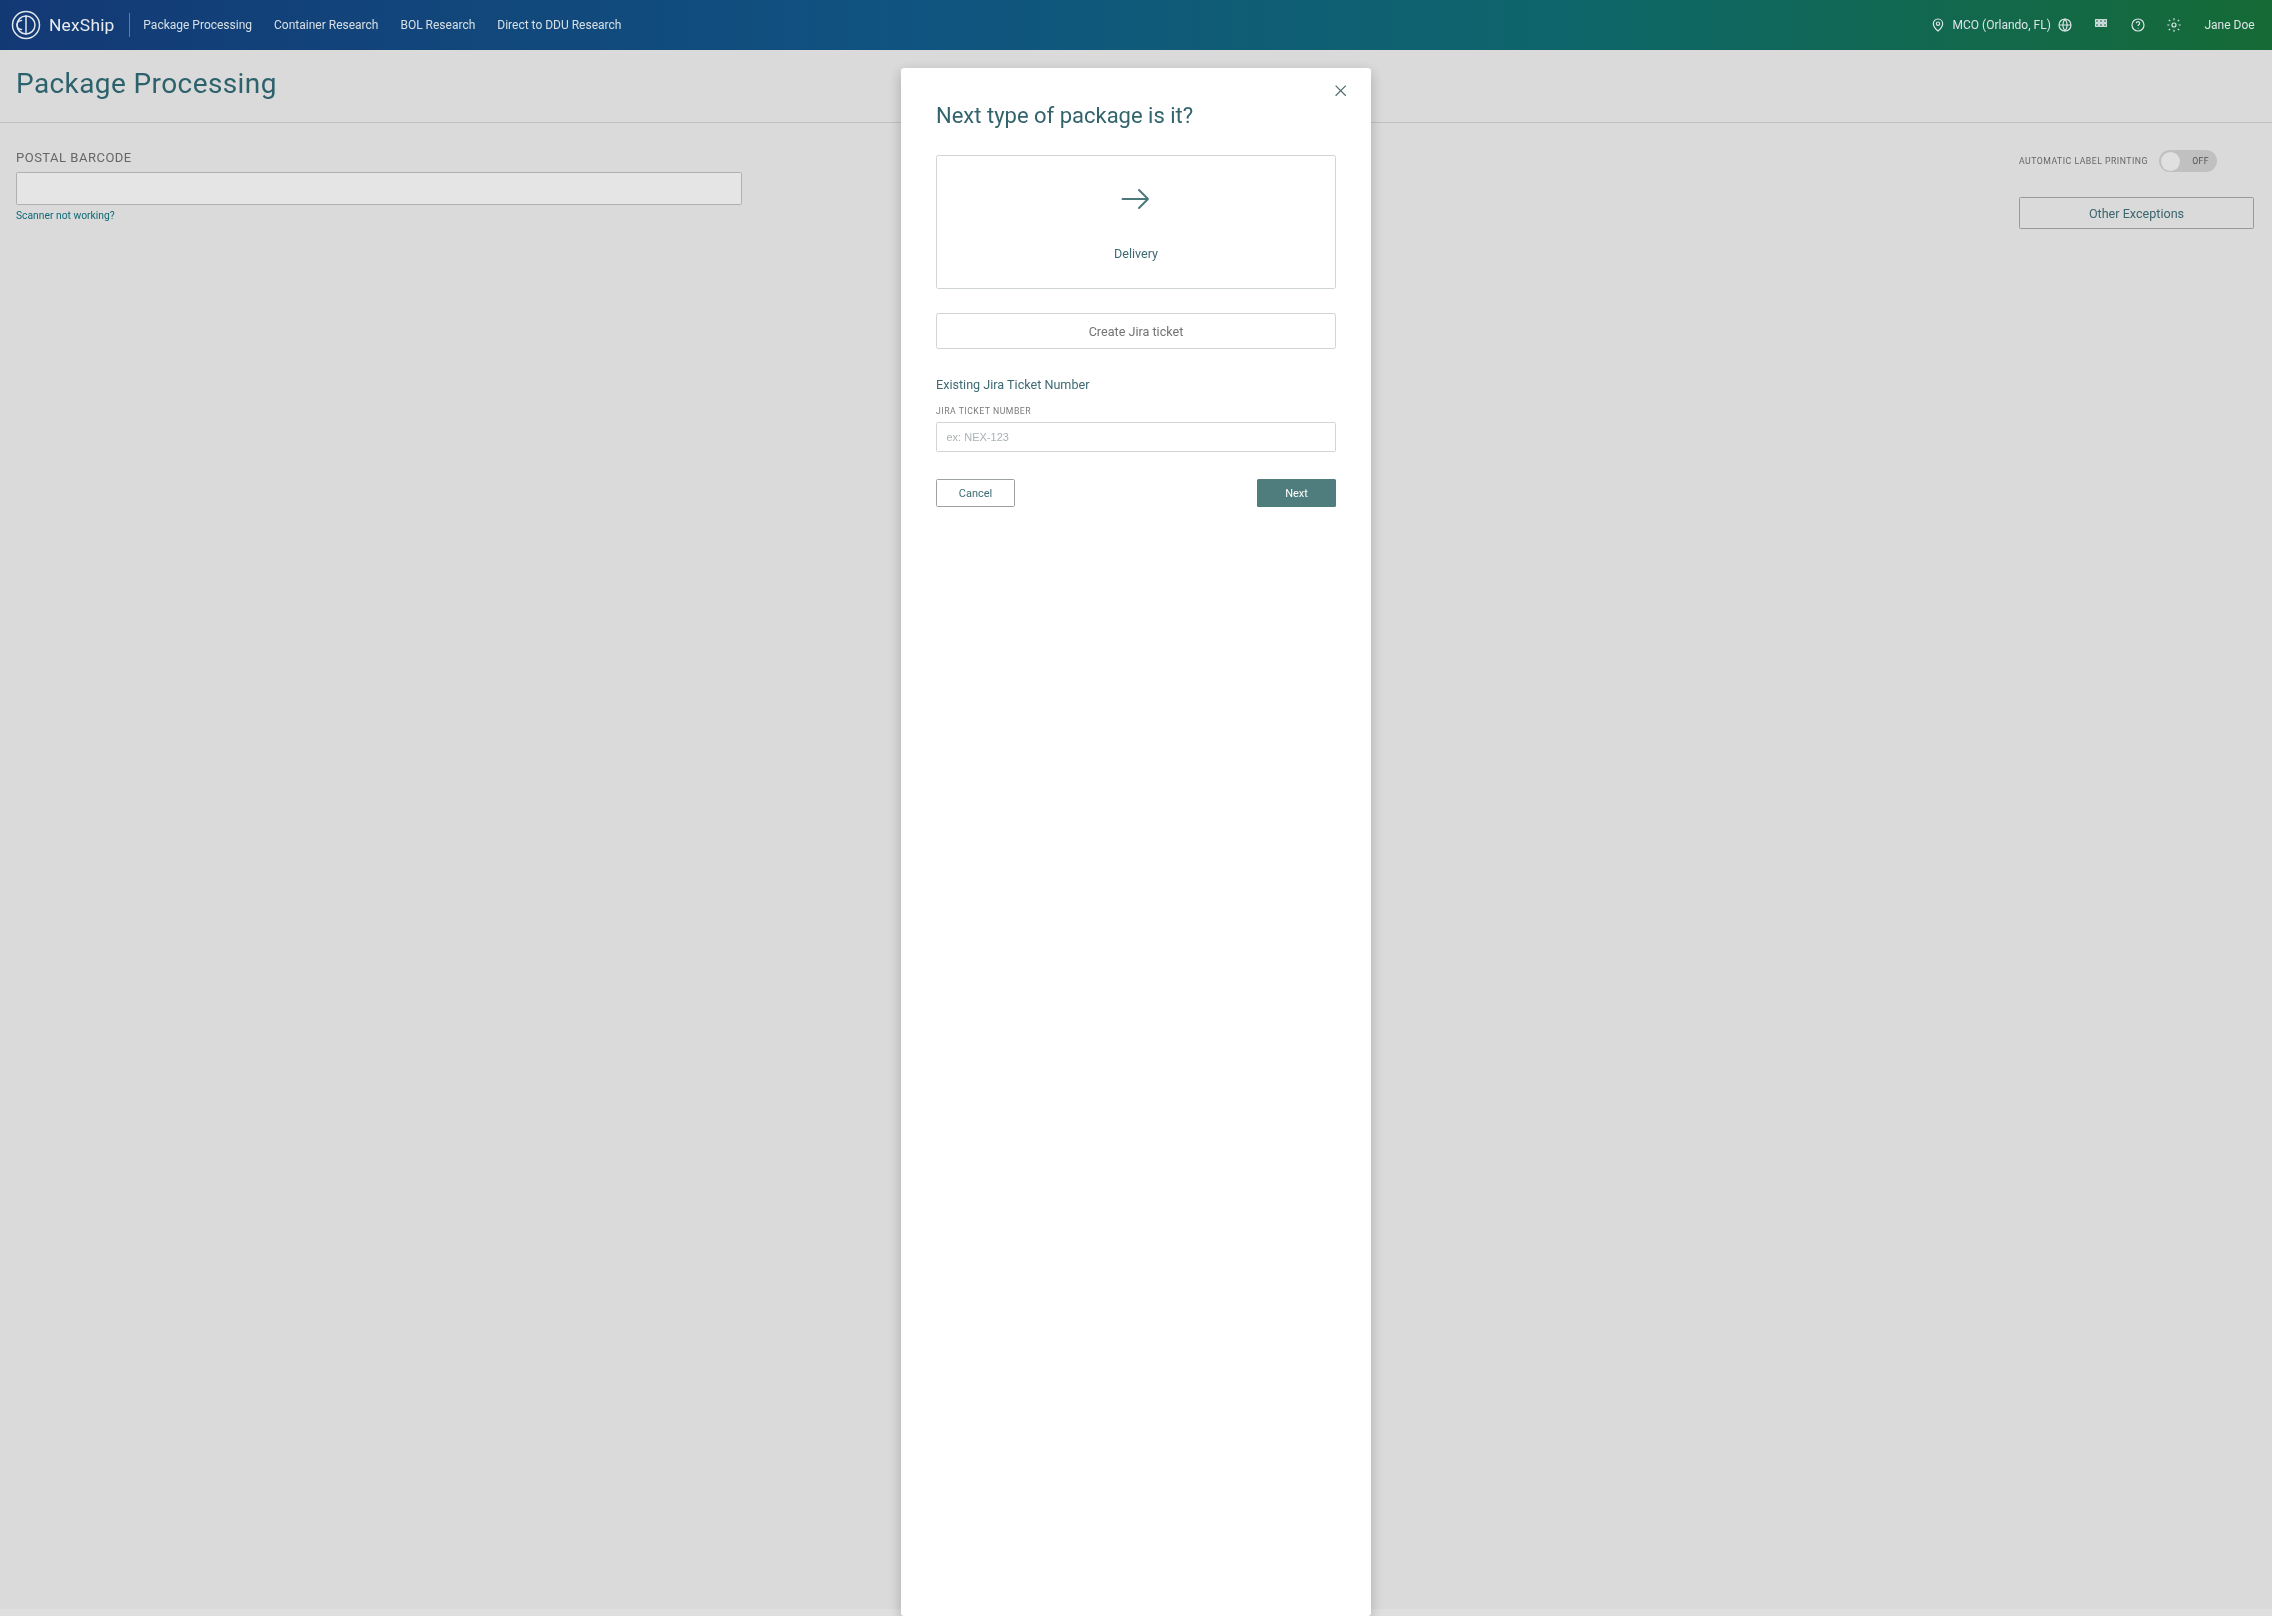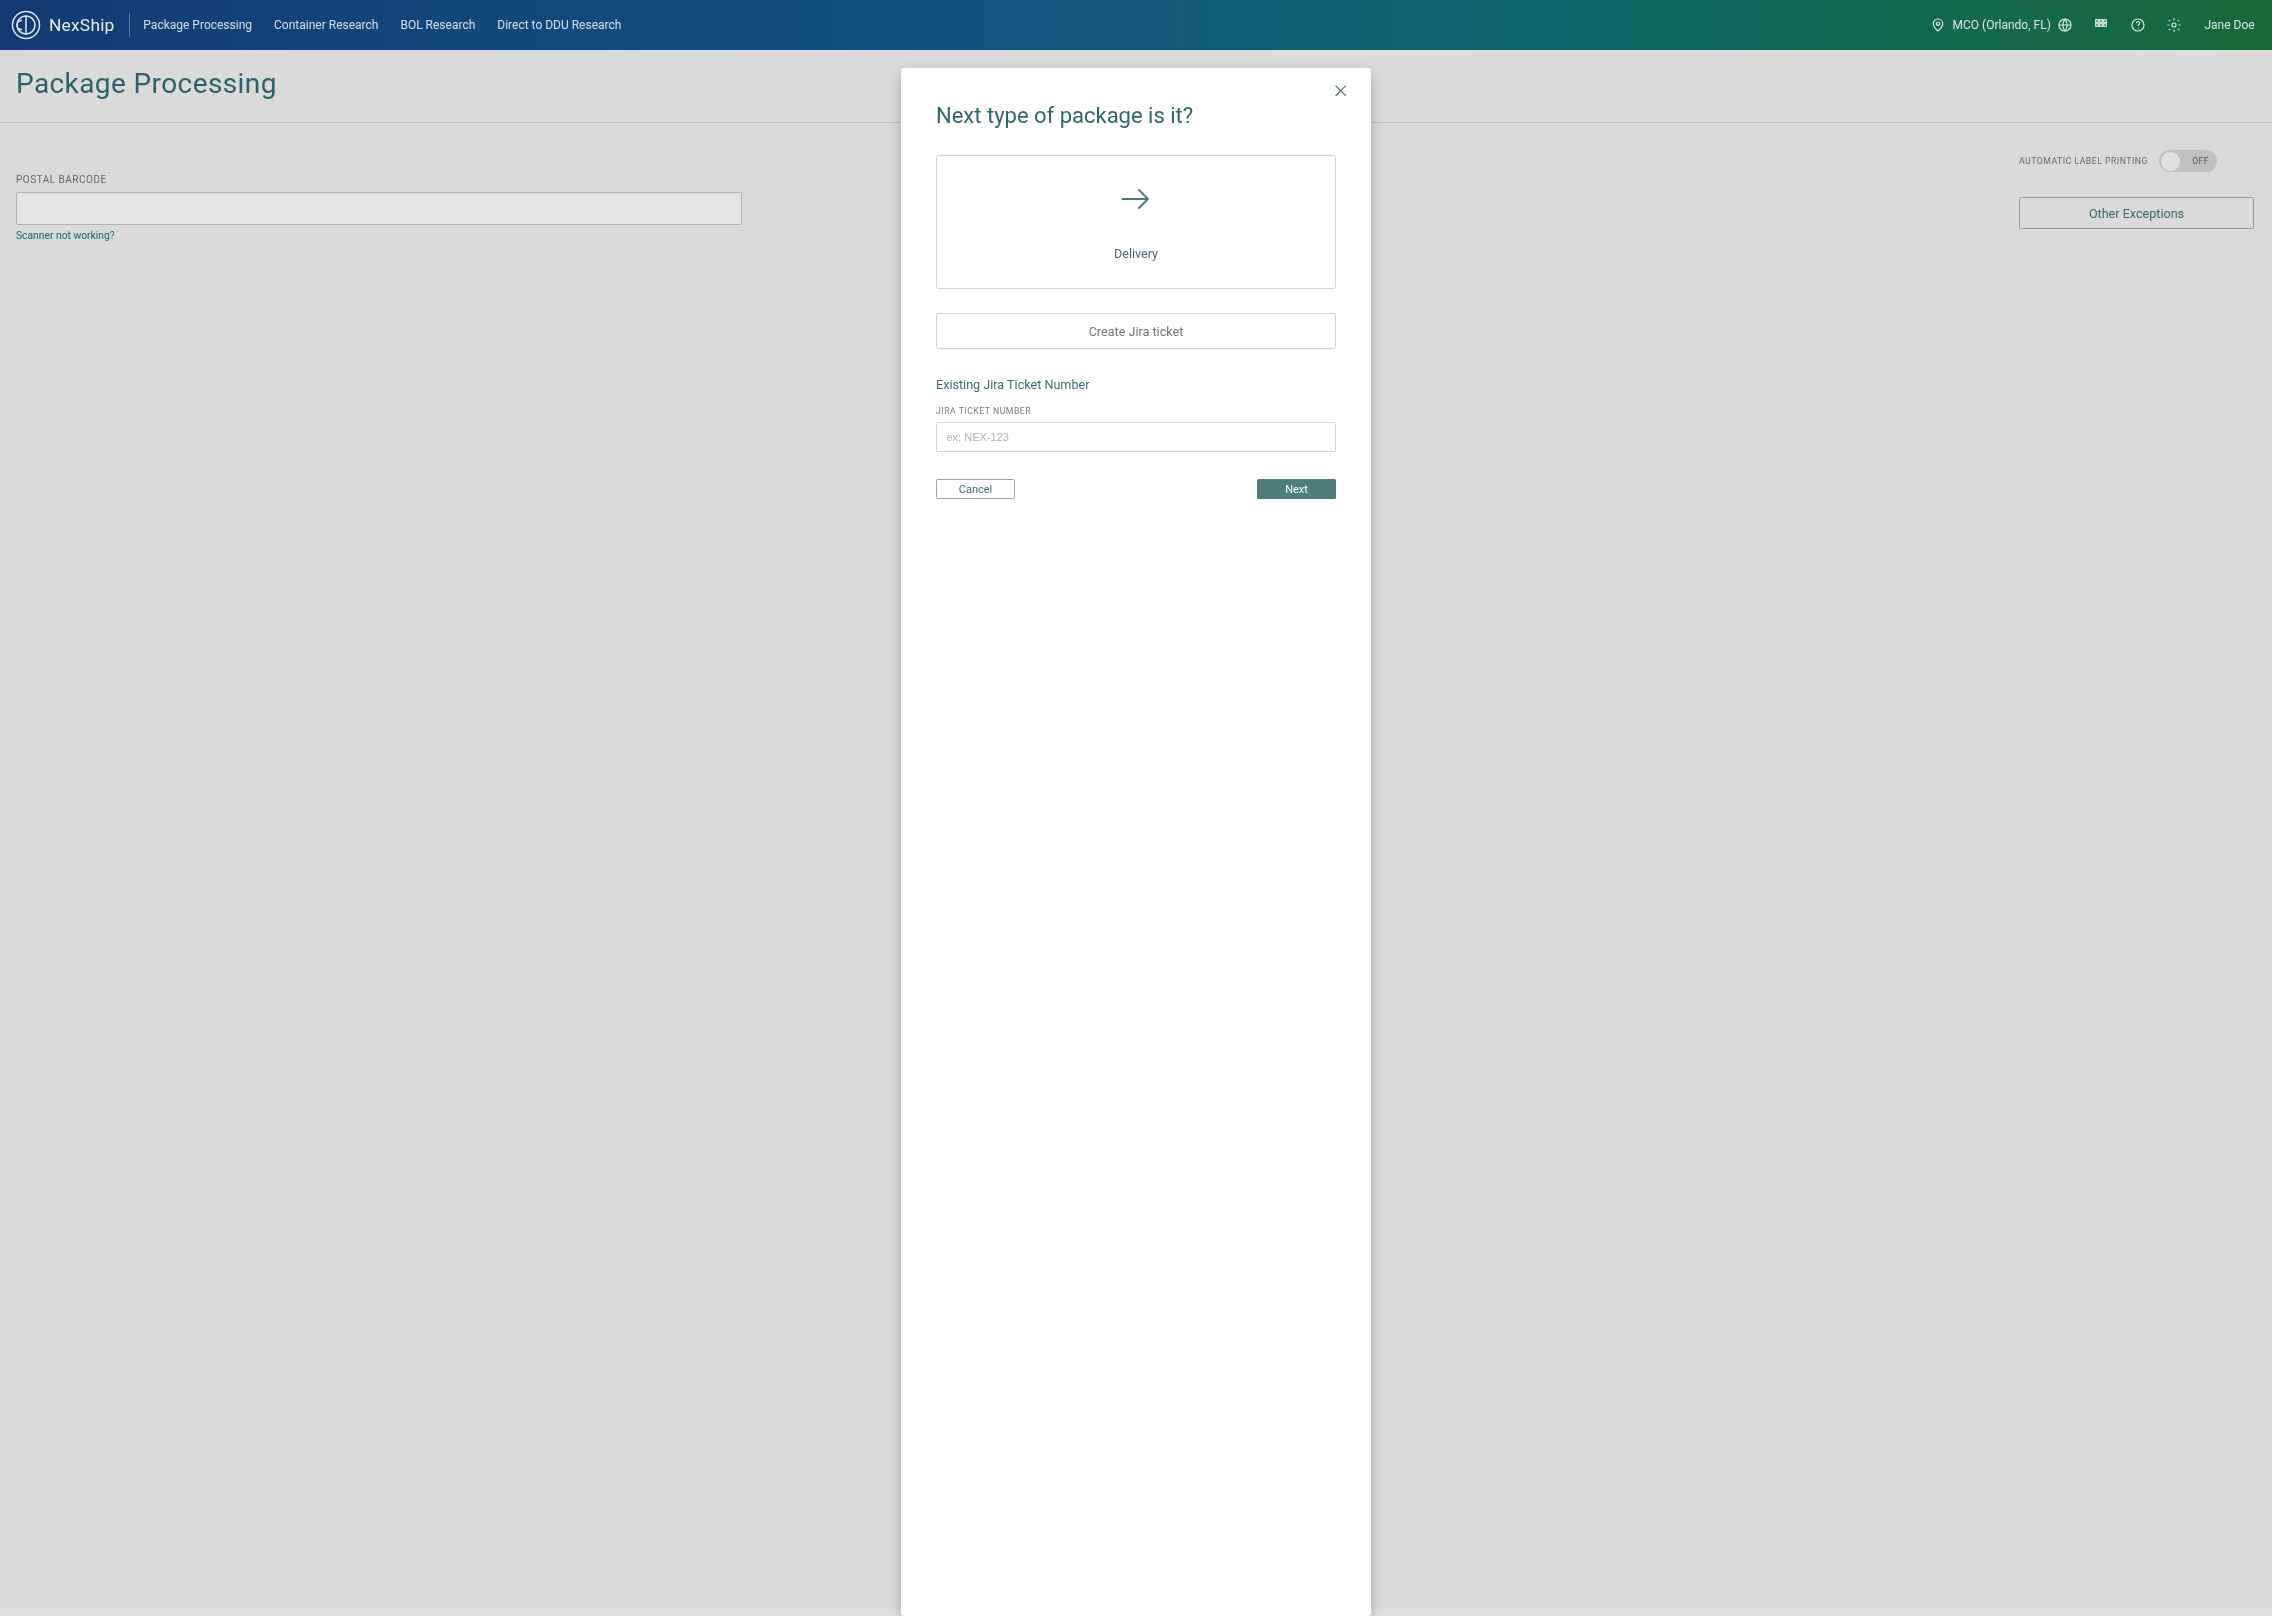--- a/index.html
+++ b/index.html
@@ -44,21 +44,21 @@
   
   .main {
     background: #e3e3e3;
     padding: 27px 16px 0;
     display: flex;
     align-items: flex-start;
     gap: 32px;
     height: calc(100% - 50px - 80px);
   }
   .barcode-block { flex: 1; max-width: 726px; }
-  .input-label { font-size: 10px; letter-spacing: 0.5px; color: #6b6b6b; margin-bottom: 6.3px; margin-top: 24px; }
+  .input-label { font-size: 13px; letter-spacing: 0.5px; color: #6b6b6b; margin-bottom: 6.3px; }
   .barcode-input {
     width: 100%;
     height: 33px;
     border: 0.8px solid #b8b8b8;
     background: #efefef;
     border-radius: 1.6px;
   }
   .link-helper { color: #0e6d7d; font-size: 10.3px; margin-top: 4px; display:inline-block; cursor:pointer;text-align:center; }
 
   .right-col { margin-left: auto; display:flex; flex-direction:column; align-items:flex-start; gap: 25px; min-width: 237px; }
@@ -113,21 +113,21 @@
   }
   .section-head { font-size: 12.6px; color:#3d6a72; margin-top: 28px; margin-bottom: 14px; }
   .field-label { font-size: 8.7px; letter-spacing:0.5px; color:#7a7a7a; margin-bottom: 6.3px; }
   .jira-input {
     width:100%; height:30px; border:0.8px solid #cfd4d5; border-radius:1.6px;
     padding: 0 9.5px; font-size:11px; color:#263238; background:#fff;
   }
   .jira-input::placeholder { color:#a9b2b4; }
   .modal-actions { display:flex; justify-content:space-between; margin-top:27px; }
   .btn {
-    height:20px; min-width:79px; padding:0 17.4px; border-radius:1.6px;
+    height:28px; min-width:79px; padding:0 17.4px; border-radius:1.6px;
     font-size:11px; cursor:pointer; display:flex; align-items:center; justify-content:center;
   }
   .btn-outline { border:0.8px solid #9ca2a3; color:#3d6a72; background:#fff; }
   .btn-solid   { border:none; color:#fff; background:#4f7d7e; }
 </style>
 </head>
 <body>
 
 <div class="topbar">
   <div class="brand">

